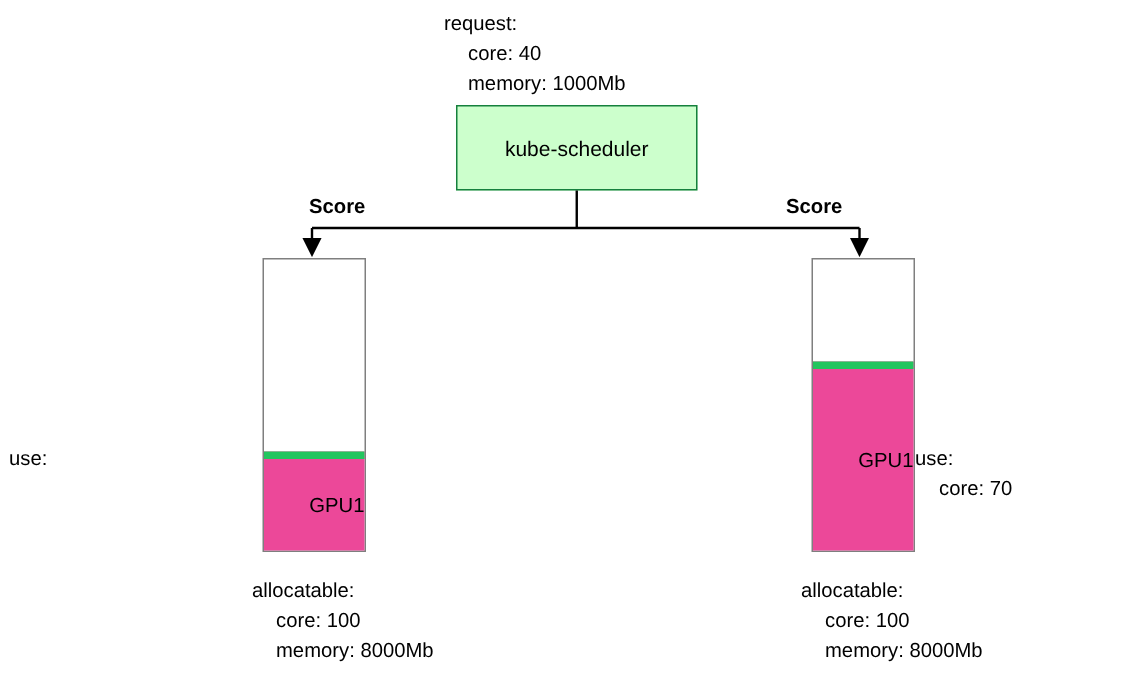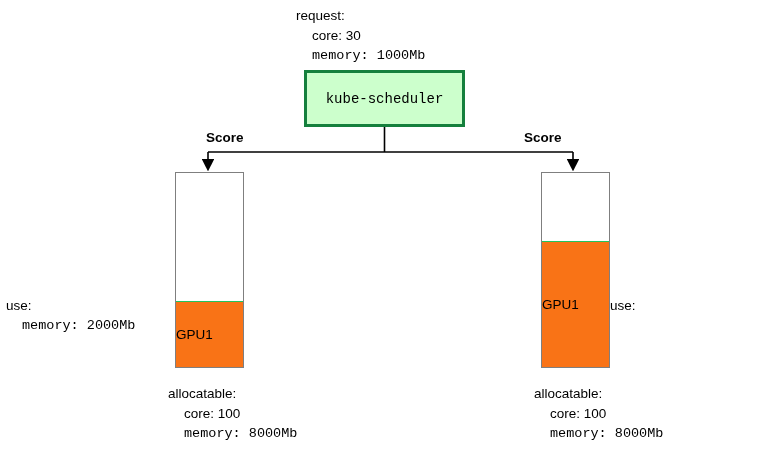--- a/index.html
+++ b/index.html
@@ -35,38 +35,36 @@
   .textblock .t-head {
     display: block;
   }
   .textblock .t-sub {
     display: block;
     padding-left: 16px;
   }
   .textblock .t-sub2 {
     display: block;
     padding-left: 16px;
-    font-family: Liberation Mono, monospace;
   }
 
   
   .sched-box {
     position: absolute;
     left: 304px;
     top: 70px;
     width: 161px;
     height: 57px;
     background: #ccffcc;
-    border: 3px solid #15803d;
+    border: 1px solid #15803d;
     box-sizing: border-box;
     display: flex;
     align-items: center;
     justify-content: center;
     font-size: 14px;
-    font-family: Liberation Mono, monospace;
   }
 
   
   .connectors {
     position: absolute;
     left: 0;
     top: 0;
     width: 765px;
     height: 453px;
     pointer-events: none;
@@ -92,26 +90,26 @@
     background: #ffffff;
   }
   .bar-left  { left: 175px; top: 172px; }
   .bar-right { left: 541px; top: 172px; }
 
   .bar-fill {
     position: absolute;
     left: 0;
     right: 0;
     bottom: 0;
-    background: #f97316;
-    border-top: 1px solid #22c55e;
+    background: #ec4899;
+    border-top: 5px solid #22c55e;
     box-sizing: border-box;
     display: flex;
     align-items: center;
-    justify-content: flex-start;
+    justify-content: flex-end;
   }
   .bar-left  .bar-fill { height: 66px; }
   .bar-right .bar-fill { height: 126px; }
 
   .bar-fill-label {
     font-size: 13.5px;
     color: #000000;
   }
 
   
@@ -121,21 +119,21 @@
   .alloc-left   { left: 168px; top: 384px; }
   .alloc-right  { left: 534px; top: 384px; }
 </style>
 </head>
 <body>
 
 <div class="stage">
 
   <div class="textblock req-block">
     <span class="t-head">request:</span>
-    <span class="t-sub">core: 30</span>
+    <span class="t-sub">core: 40</span>
     <span class="t-sub2">memory: 1000Mb</span>
   </div>
 
   <div class="sched-box">
     <span>kube-scheduler</span>
   </div>
 
   <svg class="connectors" width="765" height="453" viewBox="0 0 765 453">
     <defs>
       <marker id="arrowhead" markerWidth="8" markerHeight="8" refX="4" refY="4" orient="auto" markerUnits="strokeWidth">
@@ -156,37 +154,37 @@
   <div class="score-label score-right">Score</div>
 
   <div class="bar bar-left">
     <div class="bar-fill">
       <span class="bar-fill-label">GPU1</span>
     </div>
   </div>
 
   <div class="textblock use-left">
     <span class="t-head">use:</span>
-    <span class="t-sub2">memory: 2000Mb</span>
   </div>
 
   <div class="textblock alloc-left">
     <span class="t-head">allocatable:</span>
     <span class="t-sub">core: 100</span>
     <span class="t-sub2">memory: 8000Mb</span>
   </div>
 
   <div class="bar bar-right">
     <div class="bar-fill">
       <span class="bar-fill-label">GPU1</span>
     </div>
   </div>
 
   <div class="textblock use-right">
     <span class="t-head">use:</span>
+    <span class="t-sub">core: 70</span>
   </div>
 
   <div class="textblock alloc-right">
     <span class="t-head">allocatable:</span>
     <span class="t-sub">core: 100</span>
     <span class="t-sub2">memory: 8000Mb</span>
   </div>
 
 </div>
 

